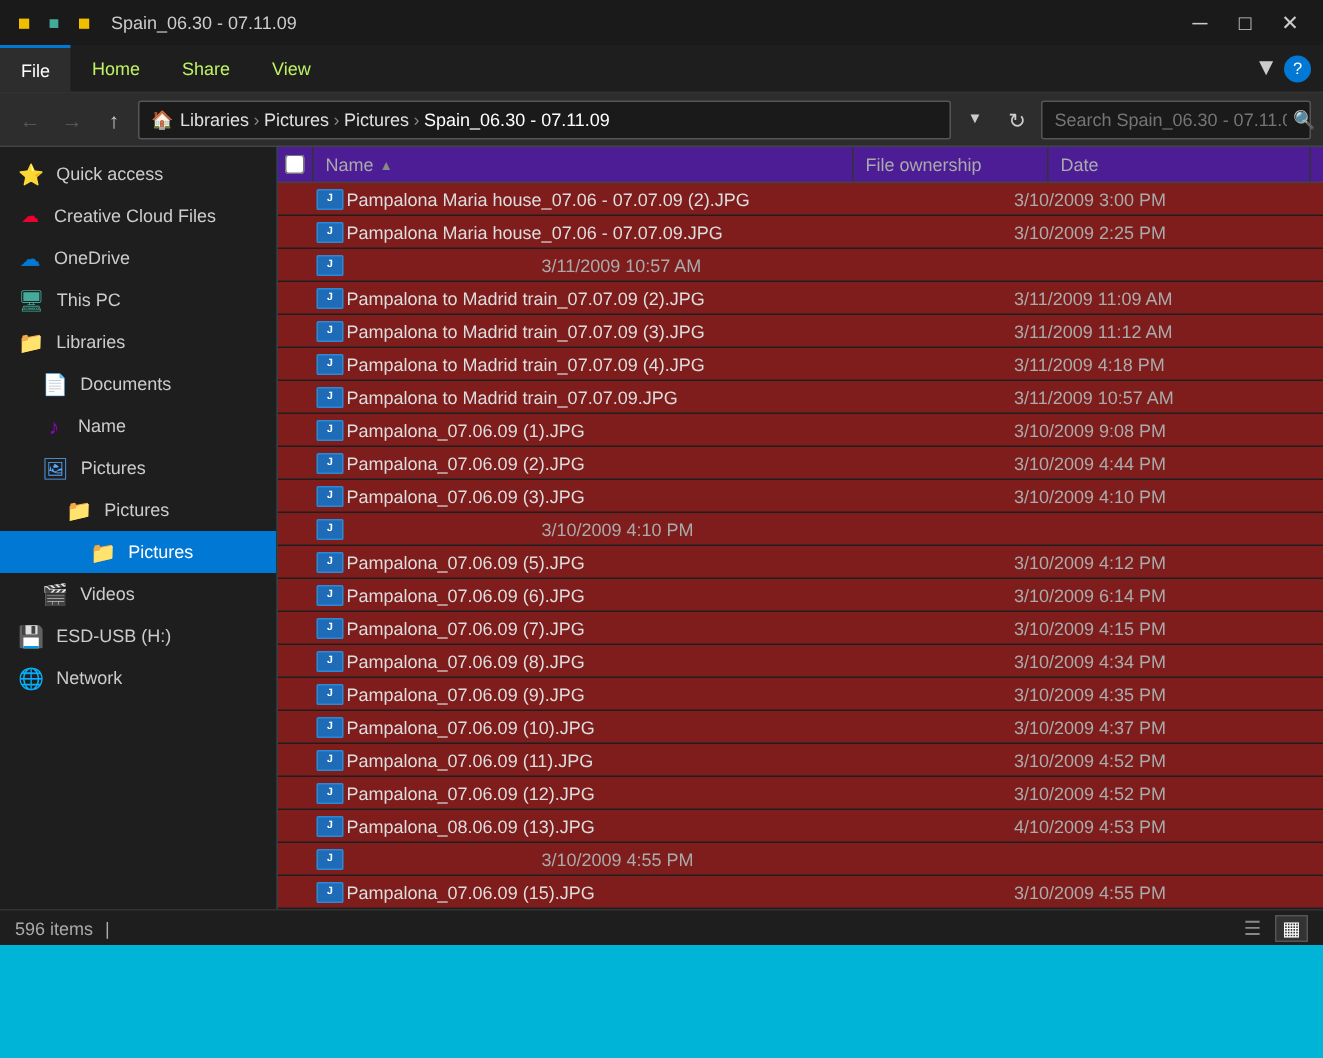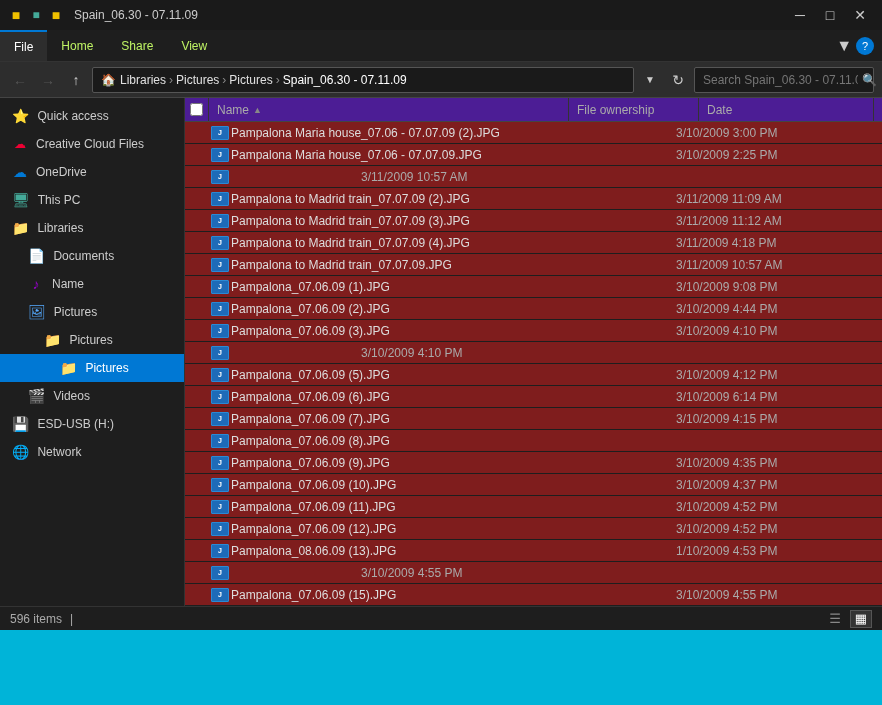--- a/index.html
+++ b/index.html
@@ -569,20 +569,21 @@
       <div class="file-ownership"></div>
       <div class="file-date">3/10/2009 4:15 PM</div>
     </div>
           <div class="file-row">
       <div class="file-check"></div>
       <div class="file-icon">
         <div class="jpg-icon">J</div>
       </div>
       <div class="file-name">Pampalona_07.06.09 (8).JPG</div>
       <div class="file-ownership"></div>
+      <div class="file-date">3/10/2009 4:34 PM</div>
     </div>
           <div class="file-row">
       <div class="file-check"></div>
       <div class="file-icon">
         <div class="jpg-icon">J</div>
       </div>
       <div class="file-name">Pampalona_07.06.09 (9).JPG</div>
       <div class="file-ownership"></div>
       <div class="file-date">3/10/2009 4:35 PM</div>
     </div>
@@ -613,21 +614,21 @@
       <div class="file-ownership"></div>
       <div class="file-date">3/10/2009 4:52 PM</div>
     </div>
           <div class="file-row">
       <div class="file-check"></div>
       <div class="file-icon">
         <div class="jpg-icon">J</div>
       </div>
       <div class="file-name">Pampalona_08.06.09 (13).JPG</div>
       <div class="file-ownership"></div>
-      <div class="file-date">1/10/2009 4:53 PM</div>
+      <div class="file-date">4/10/2009 4:53 PM</div>
     </div>
           <div class="file-row">
       <div class="file-check"></div>
       <div class="file-icon">
         <div class="jpg-icon">J</div>
       </div>
       <div class="file-ownership"></div>
       <div class="file-date">3/10/2009 4:55 PM</div>
     </div>
           <div class="file-row">

